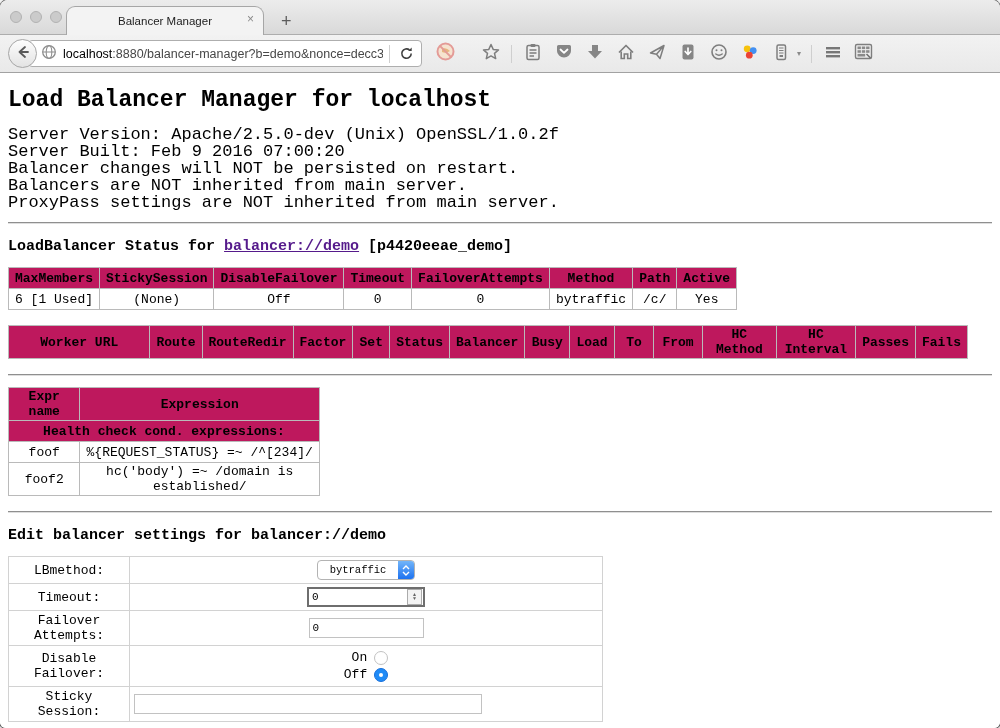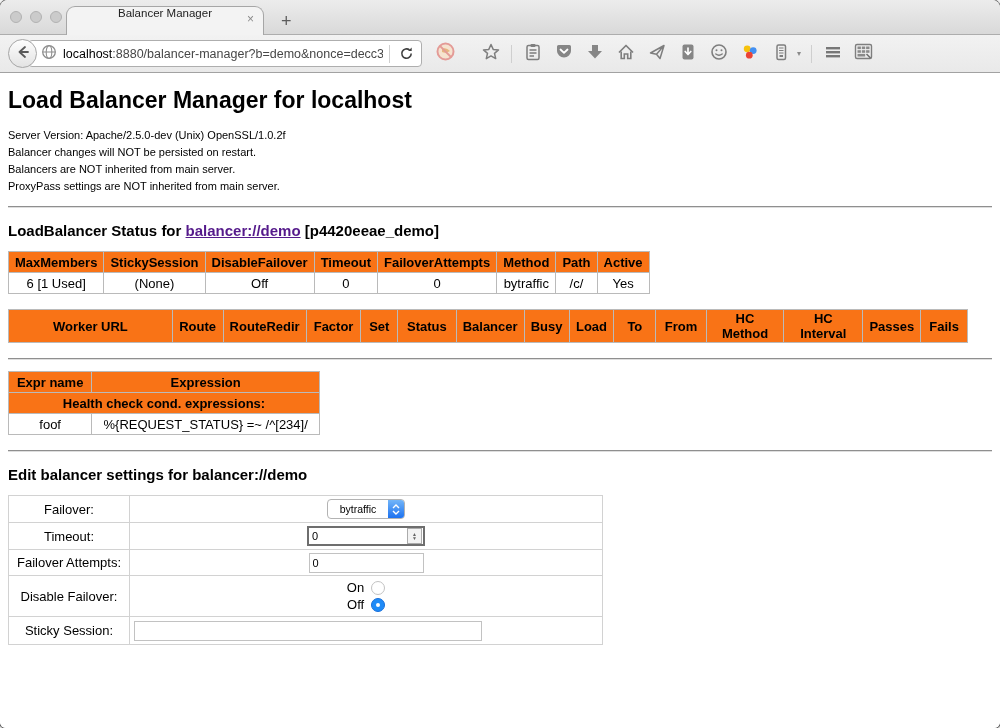--- a/index.html
+++ b/index.html
@@ -5,21 +5,21 @@
   html,body{margin:0;padding:0;background:#fff;}
   .window{width:1000px;height:728px;border-radius:8px 8px 6px 6px;overflow:hidden;position:relative;
     box-shadow:0 0 0 1px rgba(0,0,0,.55), 0 6px 22px rgba(0,0,0,.35);
     font-family:"Liberation Sans",sans-serif;}
   
   .titlebar{height:34px;background:linear-gradient(#ececec,#d9d9d9);border-bottom:1px solid #adadad;
     position:relative;display:flex;align-items:flex-end;}
   .lights{position:absolute;left:10px;top:11px;display:flex;gap:8px;}
   .light{width:12px;height:12px;border-radius:50%;background:#cbcbcb;border:1px solid #b2b2b2;box-sizing:border-box;}
   .tab{margin-left:66px;width:196px;height:28px;background:#f3f3f3;border:1px solid #a6a6a6;border-bottom:none;
-    border-radius:9px 9px 0 0;display:flex;justify-content:center;margin-bottom:-1px;z-index:2;
+    border-radius:9px 9px 0 0;display:flex;align-items:center;justify-content:center;margin-bottom:-1px;z-index:2;
     font-size:11.5px;color:#222;position:relative;}
   .tab-close{position:absolute;right:9px;top:6px;color:#8a8a8a;font-size:12px;line-height:12px;}
   .newtab{margin-left:17px;margin-bottom:5px;color:#5c5c5c;font-size:18px;line-height:16px;}
   
   .navbar{height:38px;background:linear-gradient(#f2f2f2,#e9e9e9);border-bottom:1px solid #a2a2a2;
     display:flex;align-items:center;padding:0 8px;box-sizing:border-box;}
   .back-btn{width:29px;height:29px;border-radius:50%;background:linear-gradient(#fdfdfd,#e3e3e3);
     border:1px solid #a6a6a6;display:flex;align-items:center;justify-content:center;box-sizing:border-box;
     margin-right:-9px;z-index:2;flex:none;}
   .urlbar{width:394px;height:27px;background:#fff;border:1px solid #aeaeae;border-radius:4px;display:flex;
@@ -29,31 +29,31 @@
   .vsep{width:1px;height:18px;background:#cfcfcf;flex:none;}
   .ext-btn{width:46px;display:flex;justify-content:center;flex:none;}
   .searchbar{width:144px;height:27px;background:#fff;border:1px solid #aeaeae;border-radius:4px;display:flex;
     align-items:center;padding:0 6px;gap:5px;box-sizing:border-box;flex:none;}
   .searchbar input{border:none;outline:none;width:100px;font-size:12.5px;font-family:inherit;background:transparent;color:#444;}
   .searchbar input::placeholder{color:#9b9b9b;}
   .toolbar-icons{display:flex;align-items:center;gap:10px;margin-left:12px;}
   .tb-icon{width:21px;height:21px;display:flex;align-items:center;justify-content:center;flex:none;}
   .caret{font-size:8px;color:#8a8a8a;margin-left:-4px;}
   
-  .content{background:#fff;height:655px;padding:0 8px;overflow:hidden;font-family:Liberation Sans, sans-serif;
+  .content{background:#fff;height:655px;padding:0 8px;overflow:hidden;font-family:Liberation Mono, monospace;
     font-size:13px;color:#000;box-sizing:border-box;}
   h1{font-size:23px;margin:14px 0 13px;font-weight:bold;}
-  .server-info div{font-size:11px;line-height:17px;}
+  .server-info div{font-size:17px;line-height:17px;}
   hr{border:none;border-top:1px solid #8f8f8f;border-bottom:1px solid #dedede;height:0;margin:11px 0;}
   .section-h{font-size:15px;font-weight:bold;margin:14px 0 12px;}
   a.plink{color:#551a8b;text-decoration:underline;}
   
   table.data{border-collapse:collapse;border:1px solid #8d8d8d;margin-bottom:15px;}
   table.data th,table.data td{border:1px solid #bababa;padding:1px 6px;font-size:13px;text-align:center;height:18px;}
-  table.data th{background:#f97316;font-weight:bold;}
+  table.data th{background:#be185d;font-weight:bold;}
   td.left{text-align:left;}
   .status-tbl{width:617px;}
   .worker-tbl{width:960px;}
   .health-tbl{width:312px;}
   
   .form-tbl{width:595px;border-collapse:collapse;border:1px solid #979797;margin-top:12px;}
   .form-tbl td{border:1px solid #d2d2d2;font-size:13px;padding:2px 4px;}
   .lbl{width:112px;text-align:center;}
   .val{text-align:center;}
   
@@ -242,20 +242,21 @@
       </span>
         </span>
     </div>
   </div>
 
   <div class="content">
     <h1>Load Balancer Manager for localhost</h1>
 
     <div class="server-info">
       <div>Server Version: Apache/2.5.0-dev (Unix) OpenSSL/1.0.2f</div>
+      <div>Server Built: Feb 9 2016 07:00:20</div>
       <div>Balancer changes will NOT be persisted on restart.</div>
       <div>Balancers are NOT inherited from main server.</div>
       <div>ProxyPass settings are NOT inherited from main server.</div>
     </div>
 
     <hr>
 
     <div class="section-h"><span>LoadBalancer Status for </span><a href="#" class="plink">balancer://demo</a><span> [p4420eeae_demo]</span></div>
 
     <table class="data status-tbl">
@@ -314,31 +315,35 @@
         <th>Expr name</th>
         <th>Expression</th>
       </tr>
       <tr>
         <th colspan="2">Health check cond. expressions:</th>
       </tr>
       <tr>
         <td>foof</td>
         <td class="left">%{REQUEST_STATUS} =~ /^[234]/</td>
       </tr>
+      <tr>
+        <td>foof2</td>
+        <td class="left">hc('body') =~ /domain is established/</td>
+      </tr>
     </tbody>
       </table>
 
     <hr>
 
     <div class="section-h">Edit balancer settings for balancer://demo</div>
 
     <table class="form-tbl">
       <tbody>
           <tr>
-        <td class="lbl">Failover:</td>
+        <td class="lbl">LBmethod:</td>
         <td class="val" style="height:22px">
           <span class="select">
             <span class="select-label">bytraffic</span>
             <span class="select-stepper">
               <svg width="8" height="5" viewBox="0 0 8 5">
                     <path d="M1 4 L4 1 L7 4" stroke="#fff" stroke-width="1.4" fill="none"></path>
                   </svg>
               <svg width="8" height="5" viewBox="0 0 8 5">
                     <path d="M1 1 L4 4 L7 1" stroke="#fff" stroke-width="1.4" fill="none"></path>
                   </svg>

